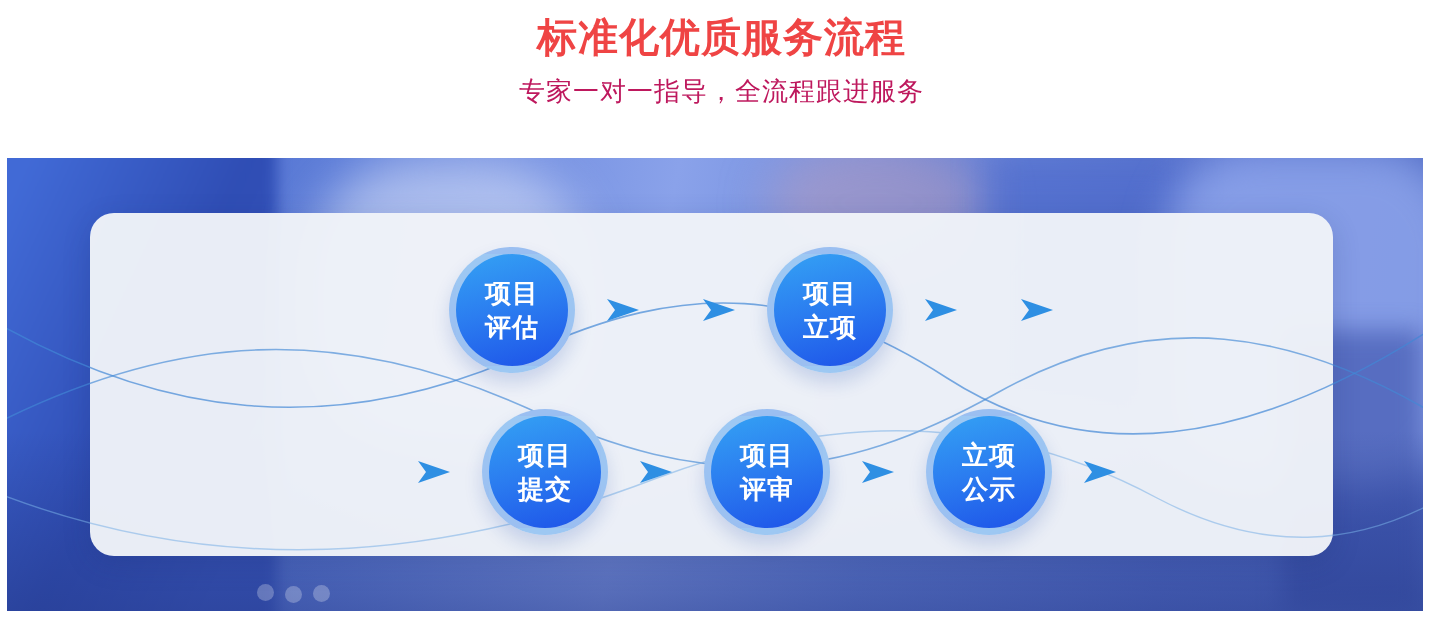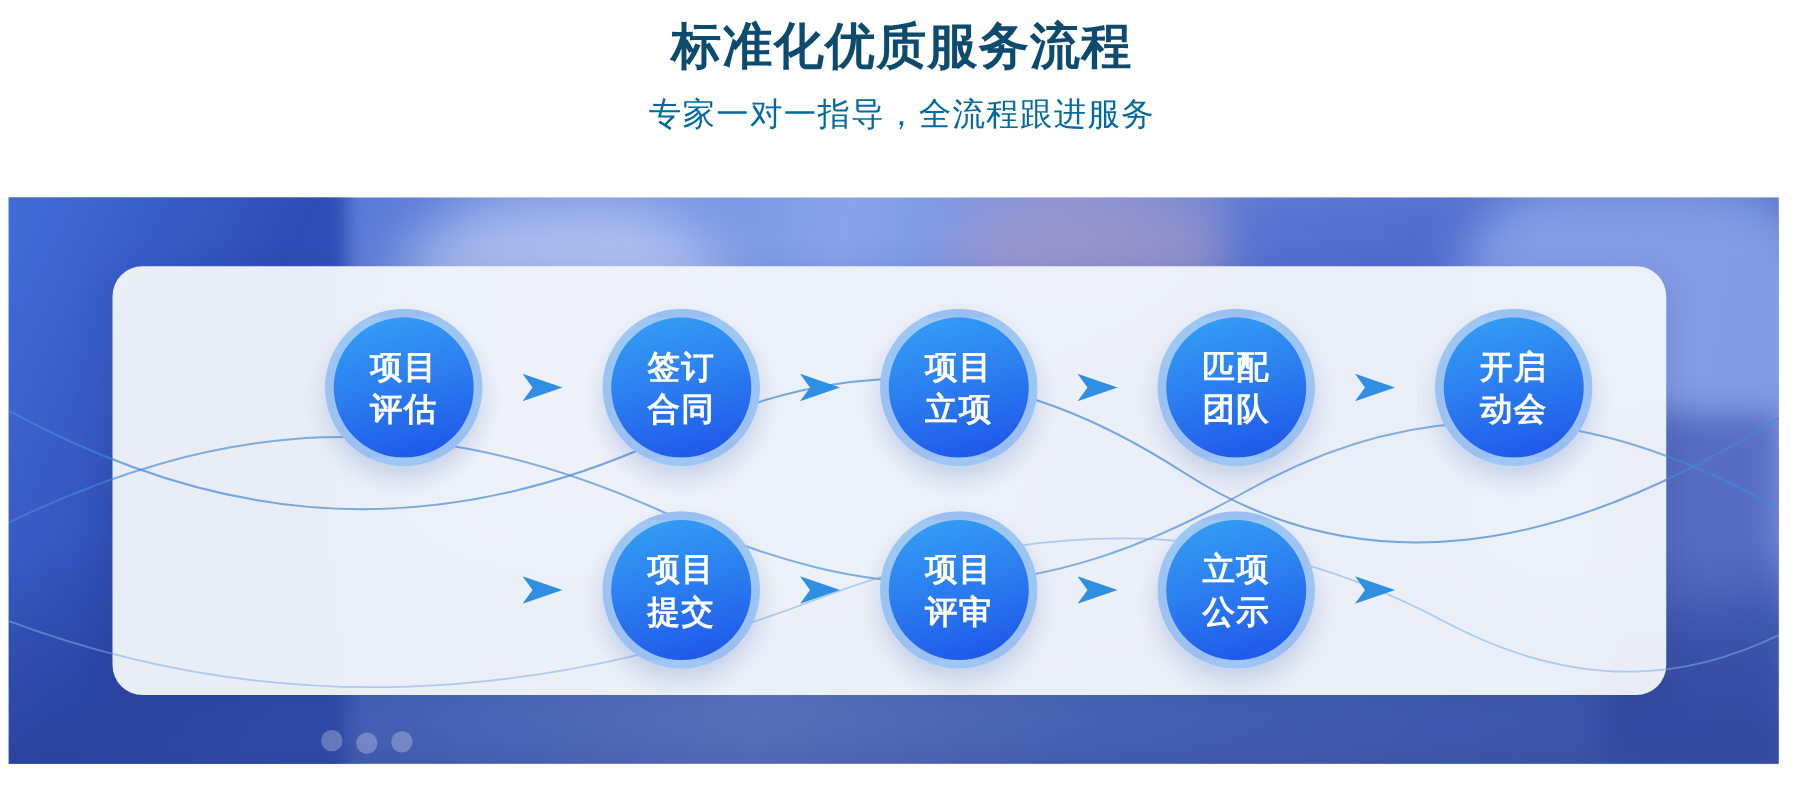--- a/index.html
+++ b/index.html
@@ -8,28 +8,28 @@
     background: #ffffff;
     font-family: "Liberation Sans", "DejaVu Sans", sans-serif;
     overflow: hidden;
   }
 
   
   .header { text-align: center; padding-top: 14px; }
   .title {
     font-size: 40px;
     font-weight: 700;
-    color: #0c4a6e;
+    color: #ef4444;
     line-height: 46px;
     letter-spacing: 1px;
   }
   .subtitle {
     font-size: 26px;
     font-weight: 400;
-    color: #0369a1;
+    color: #be185d;
     line-height: 30px;
     margin-top: 16px;
     letter-spacing: 1px;
   }
 
   
   .banner {
     position: relative;
     margin: 52px 20px 0 7px;
     height: 453px;
@@ -176,45 +176,33 @@
   <div class="flow-rows">
 
     <div class="flow-row">
       <div class="step-circle">
         <span>项目</span>
         <span>评估</span>
       </div>
       <svg class="arrow" viewBox="0 0 32 22">
           <polygon points="0,0 32,11 0,22 8,11"></polygon>
         </svg>
-      <div class="step-circle">
-        <span>签订</span>
-        <span>合同</span>
-      </div>
       <svg class="arrow" viewBox="0 0 32 22">
           <polygon points="0,0 32,11 0,22 8,11"></polygon>
         </svg>
       <div class="step-circle">
         <span>项目</span>
         <span>立项</span>
       </div>
       <svg class="arrow" viewBox="0 0 32 22">
           <polygon points="0,0 32,11 0,22 8,11"></polygon>
         </svg>
-      <div class="step-circle">
-        <span>匹配</span>
-        <span>团队</span>
-      </div>
-      <svg class="arrow" viewBox="0 0 32 22">
-          <polygon points="0,0 32,11 0,22 8,11"></polygon>
-        </svg>
-      <div class="step-circle">
-        <span>开启</span>
-        <span>动会</span>
-      </div>
+      <svg class="arrow" viewBox="0 0 32 22">
+          <polygon points="0,0 32,11 0,22 8,11"></polygon>
+        </svg>
     </div>
 
     <div class="flow-row">
       <svg class="arrow" viewBox="0 0 32 22">
           <polygon points="0,0 32,11 0,22 8,11"></polygon>
         </svg>
       <div class="step-circle">
         <span>项目</span>
         <span>提交</span>
       </div>

